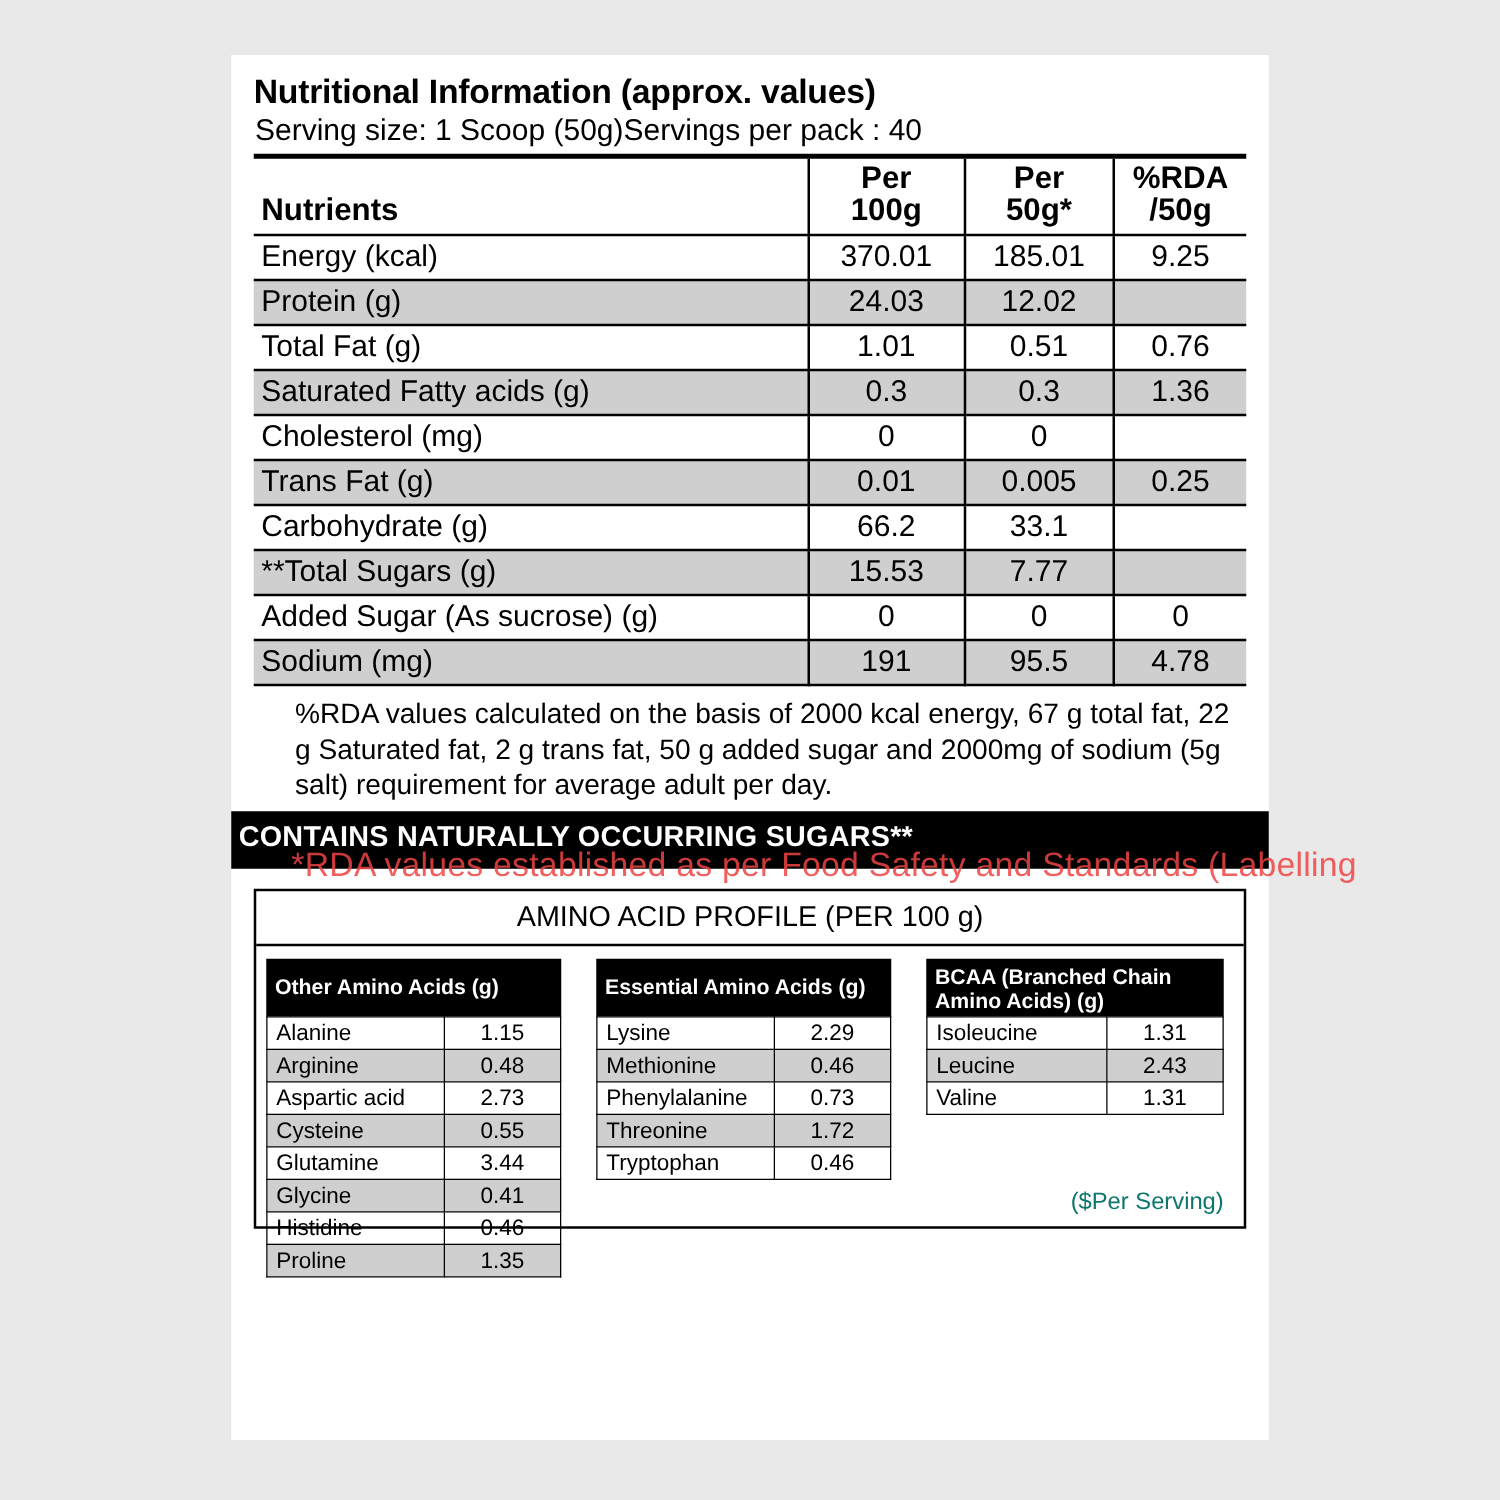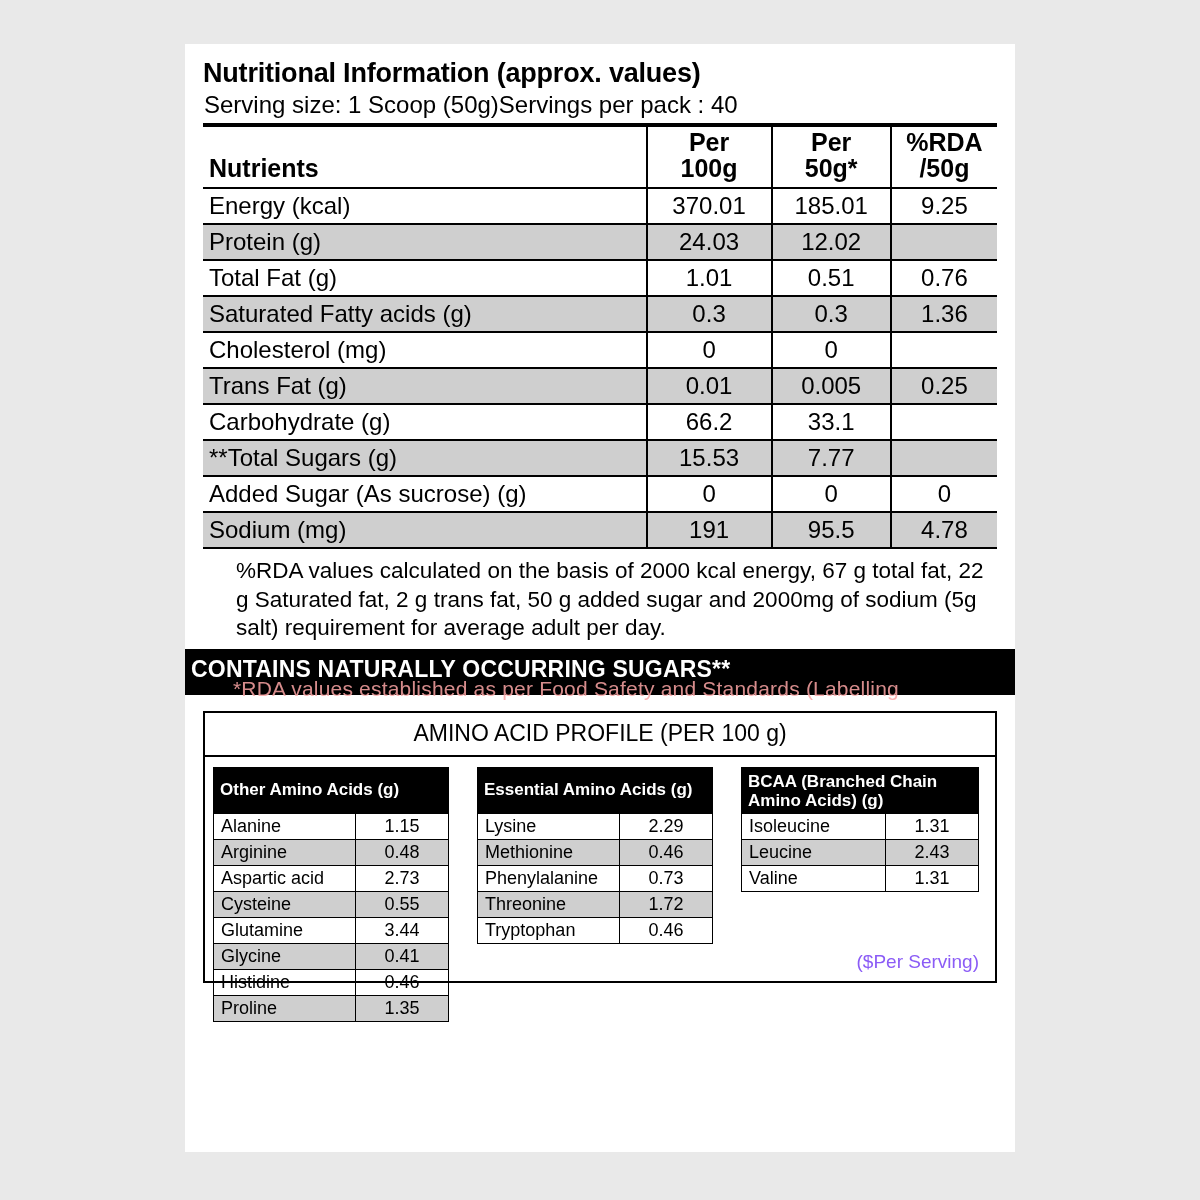--- a/index.html
+++ b/index.html
@@ -110,23 +110,23 @@
     padding: 7px 0 7px 6px;
     margin: 2px -18px 0 -18px;
     position: relative;
     height: 46px;
     box-sizing: border-box;
   }
   .ghost-text {
     position: absolute;
     left: 48px;
     top: 26px;
-    color: #fca5a5;
+    color: #ef4444;
     font-weight: normal;
-    font-size: 21px;
+    font-size: 27px;
     line-height: 1.3;
     white-space: nowrap;
     opacity: 0.85;
   }
   
   .amino-wrap {
     margin: 16px 18px 0 18px;
     border: 2px solid #000;
     padding: 0;
     box-sizing: border-box;
@@ -179,21 +179,21 @@
     text-align: center;
     width: 78px;
   }
   table.amino tr.shaded td { background: #cfcfcf; }
 
   .per-serving {
     position: absolute;
     right: 16px;
     bottom: 8px;
     font-size: 19px;
-    color: #8b5cf6;
+    color: #0f766e;
   }
 </style>
 </head>
 <body>
 
 <div class="label-card">
 
   <div class="nutri-wrap">
 
     <div class="nutri-title">Nutritional Information (approx. values)</div>

